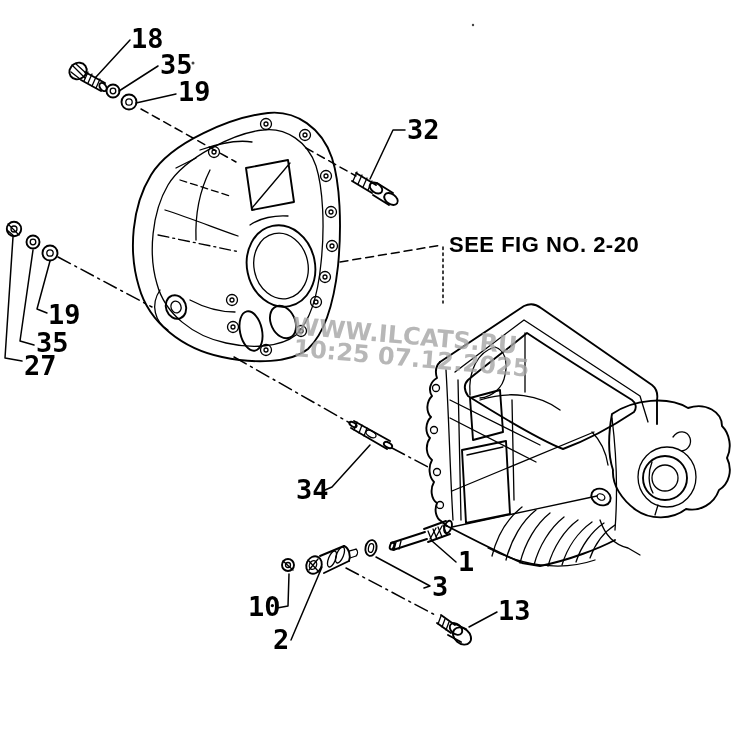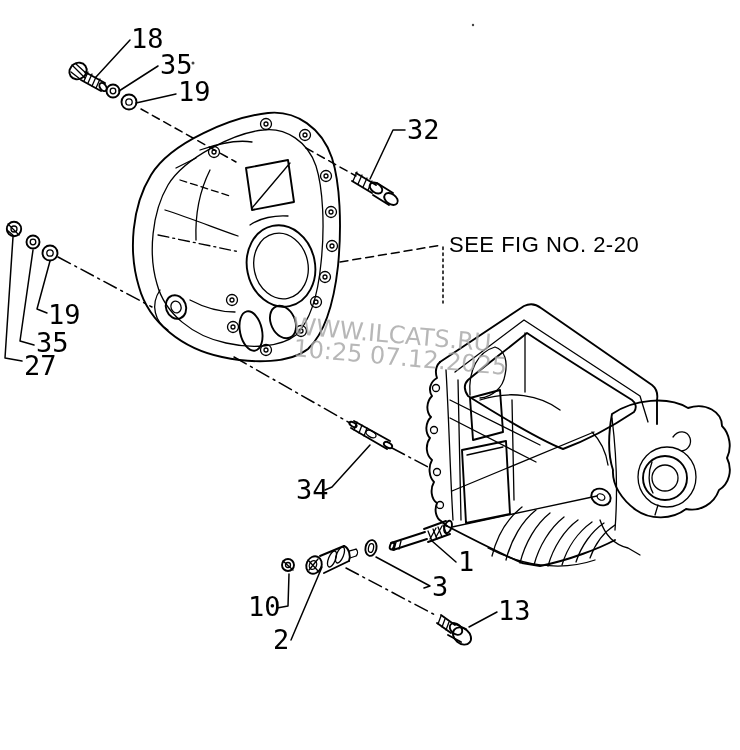--- a/index.html
+++ b/index.html
@@ -1,17 +1,17 @@
 <!DOCTYPE html>
 <html><head>
 <meta charset="utf-8">
 <style>
   html,body { margin:0; padding:0; background:#ffffff; }
   .stage { position:relative; width:740px; height:750px; background:#ffffff; overflow:hidden;
-           font-family:"DejaVu Sans", sans-serif; }
+           font-family:"DejaVu Sans", sans-serif;font-weight:bold; }
   svg { position:absolute; left:0; top:0; }
   .ln      { fill:none; stroke:#000; stroke-width:1.9; stroke-linecap:round; stroke-linejoin:round; }
   .thin    { fill:none; stroke:#000; stroke-width:1.3; stroke-linecap:round; stroke-linejoin:round; }
   .leader  { fill:none; stroke:#000; stroke-width:1.5; stroke-linecap:round; stroke-linejoin:round; }
   .callout { font-family:"DejaVu Sans Mono", monospace; font-size:27px; fill:#000; }
   .ref-note{ font-family:"Liberation Sans", sans-serif; font-size:22px; letter-spacing:0.5px; fill:#000; }
   .wmark   { font-family:"DejaVu Sans", sans-serif; font-size:24px; opacity:0.8; }
 </style>
 </head>
 <body>

